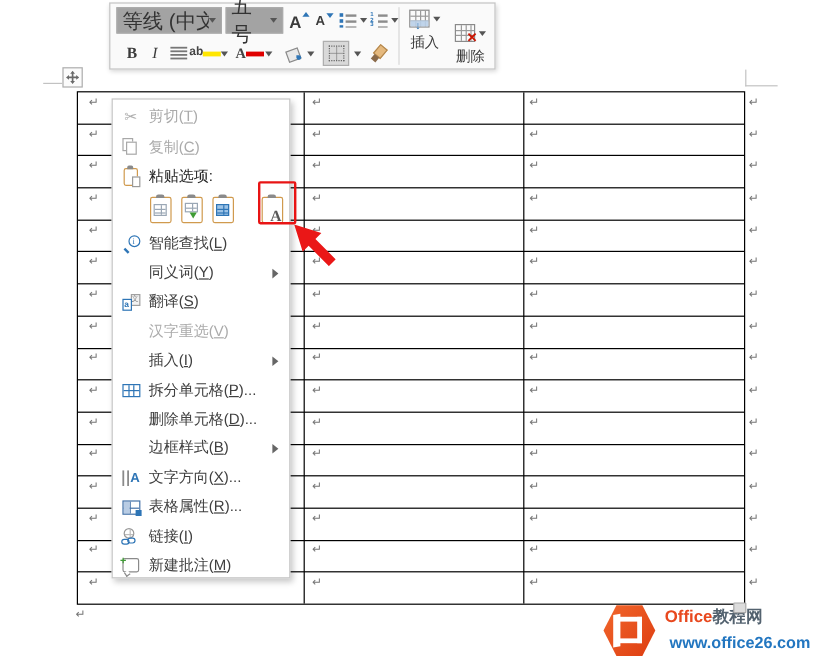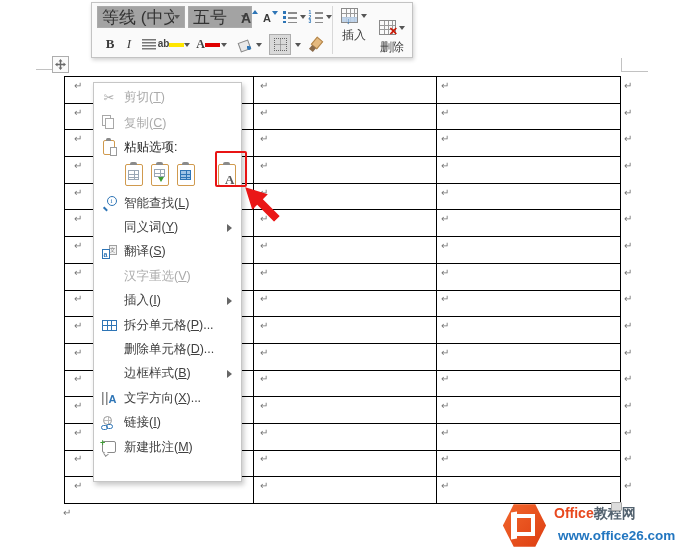--- a/index.html
+++ b/index.html
@@ -215,21 +215,21 @@
       <div class="t-row"></div>
     </div>
 
   <div class="mini-toolbar">
     <div class="tb-sep"></div>
 
     <div class="combo" style="left:5px;top:3px;width:88px;">
       <span style="overflow:hidden;white-space:nowrap;">等线 (中文</span>
       <i class="caret"></i>
     </div>
-    <div class="combo" style="left:96px;top:3px;width:64px;">
+    <div class="combo" style="left:96px;top:3px;width:48px;">
       <span>五号</span>
       <i class="caret"></i>
     </div>
     <div class="tbtn" style="left:147px;top:5px;width:20px;height:20px;">
       <span class="growA">A</span>
         <i class="bluecaret-up"></i>
     </div>
     <div class="tbtn" style="left:169px;top:6px;width:18px;height:18px;">
       <span class="shrinkA">A</span>
         <i class="bluecaret-dn"></i>
@@ -394,20 +394,28 @@
         <i class="subarrow"></i>
       </div>
       <div class="m-item">
         <span class="m-ico">
           <i class="g-dir">
             <i class="bars"></i>
             <i class="a">A</i>
           </i>
         </span>
         <span class="m-label">文字方向(<u>X</u>)...</span>
+      </div>
+      <div class="m-item">
+        <span class="m-ico">
+          <i class="g-tprop">
+            <i class="dot"></i>
+          </i>
+        </span>
+        <span class="m-label">表格属性(<u>R</u>)...</span>
       </div>
       <div class="m-item">
         <span class="m-ico">
           <i class="g-link">
             <i class="globe"></i>
             <i class="c1"></i>
             <i class="c2"></i>
           </i>
         </span>
         <span class="m-label">链接(<u>I</u>)</span>

